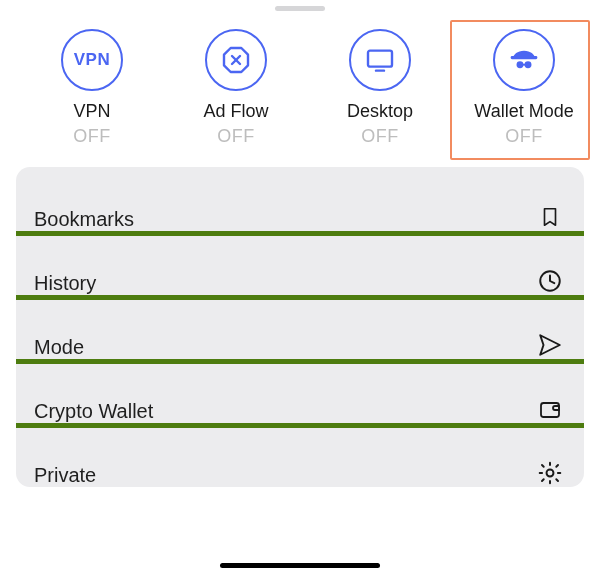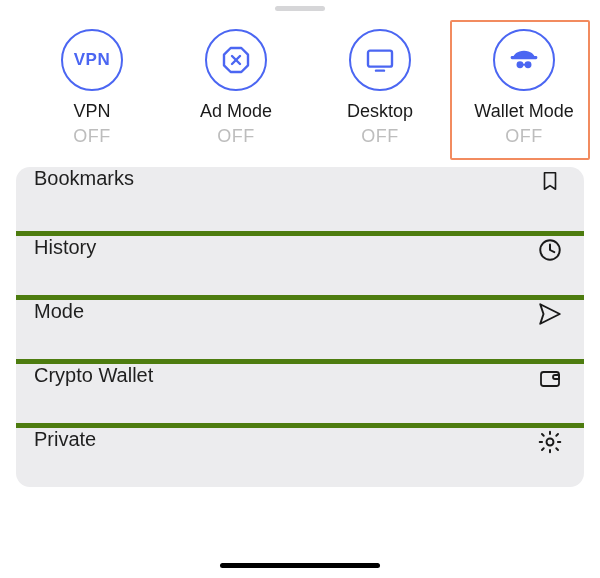--- a/index.html
+++ b/index.html
@@ -12,21 +12,21 @@
     .toggle-row { display:flex; justify-content:space-around; padding:0 4px;margin-left:16px; }
     .toggle-item { flex:1; display:flex; flex-direction:column; align-items:center; padding:6px 4px; cursor:pointer; position:relative; }
     .circle { width:62px; height:62px; border-radius:50%; border:2px solid #4b66f2; display:flex; align-items:center; justify-content:center; margin-bottom:10px; color:#4b66f2; }
     .vpn-text { font-size:17px; font-weight:700; letter-spacing:0.5px; color:#4b66f2; }
     .toggle-label { font-size:18px; color:#1a1a1a; margin-bottom:4px; }
     .toggle-status { font-size:18px; font-weight:500; letter-spacing:0.5px; color:#bdbdbd; }
 
     .highlight-box { position:absolute; border:2px solid #f28b5f; border-radius:2px; pointer-events:none; }
 
     .menu-card { margin:14px 16px 0; background:#ececee; border-radius:14px; overflow:hidden; }
-    .menu-item { display:flex; align-items:flex-start; justify-content:space-between; height:64px; padding:0 20px 0 18px; font-size:20px; color:#1f1f1f; cursor:pointer; }
+    .menu-item { display:flex; align-items:flex-end; justify-content:space-between; height:64px; padding:0 20px 0 18px; font-size:20px; color:#1f1f1f; cursor:pointer; }
     .menu-item + .menu-item { border-top:5px solid #4d7c0f; }
     .menu-icon { width:28px; height:28px; display:flex; align-items:center; justify-content:center; color:#1a1a1a; }
 
     .home-indicator { position:absolute; left:50%; transform:translateX(-50%); bottom:10px; width:160px; height:5px; background:#000; border-radius:3px; }
     svg { display:block; }
   </style>
 </head>
 <body>
 
 <div class="sheet">
@@ -43,21 +43,21 @@
     </div>
 
     <div class="toggle-item">
       <div class="circle">
         <svg width="32" height="32" viewBox="0 0 24 24" fill="none" stroke="currentColor" stroke-width="1.8" stroke-linecap="round" stroke-linejoin="round">
           <polygon points="8,3 16,3 21,8 21,16 16,21 8,21 3,16 3,8"></polygon>
           <line x1="9" y1="9" x2="15" y2="15"></line>
           <line x1="15" y1="9" x2="9" y2="15"></line>
         </svg>
       </div>
-      <div class="toggle-label">Ad Mode</div>
+      <div class="toggle-label">Ad Flow</div>
       <div class="toggle-status">OFF</div>
     </div>
 
     <div class="toggle-item">
       <div class="circle">
         <svg width="32" height="32" viewBox="0 0 24 24" fill="none" stroke="currentColor" stroke-width="1.8" stroke-linecap="round" stroke-linejoin="round">
           <rect x="3" y="5" width="18" height="12" rx="1.5"></rect>
           <line x1="9" y1="20" x2="15" y2="20"></line>
         </svg>
       </div>

